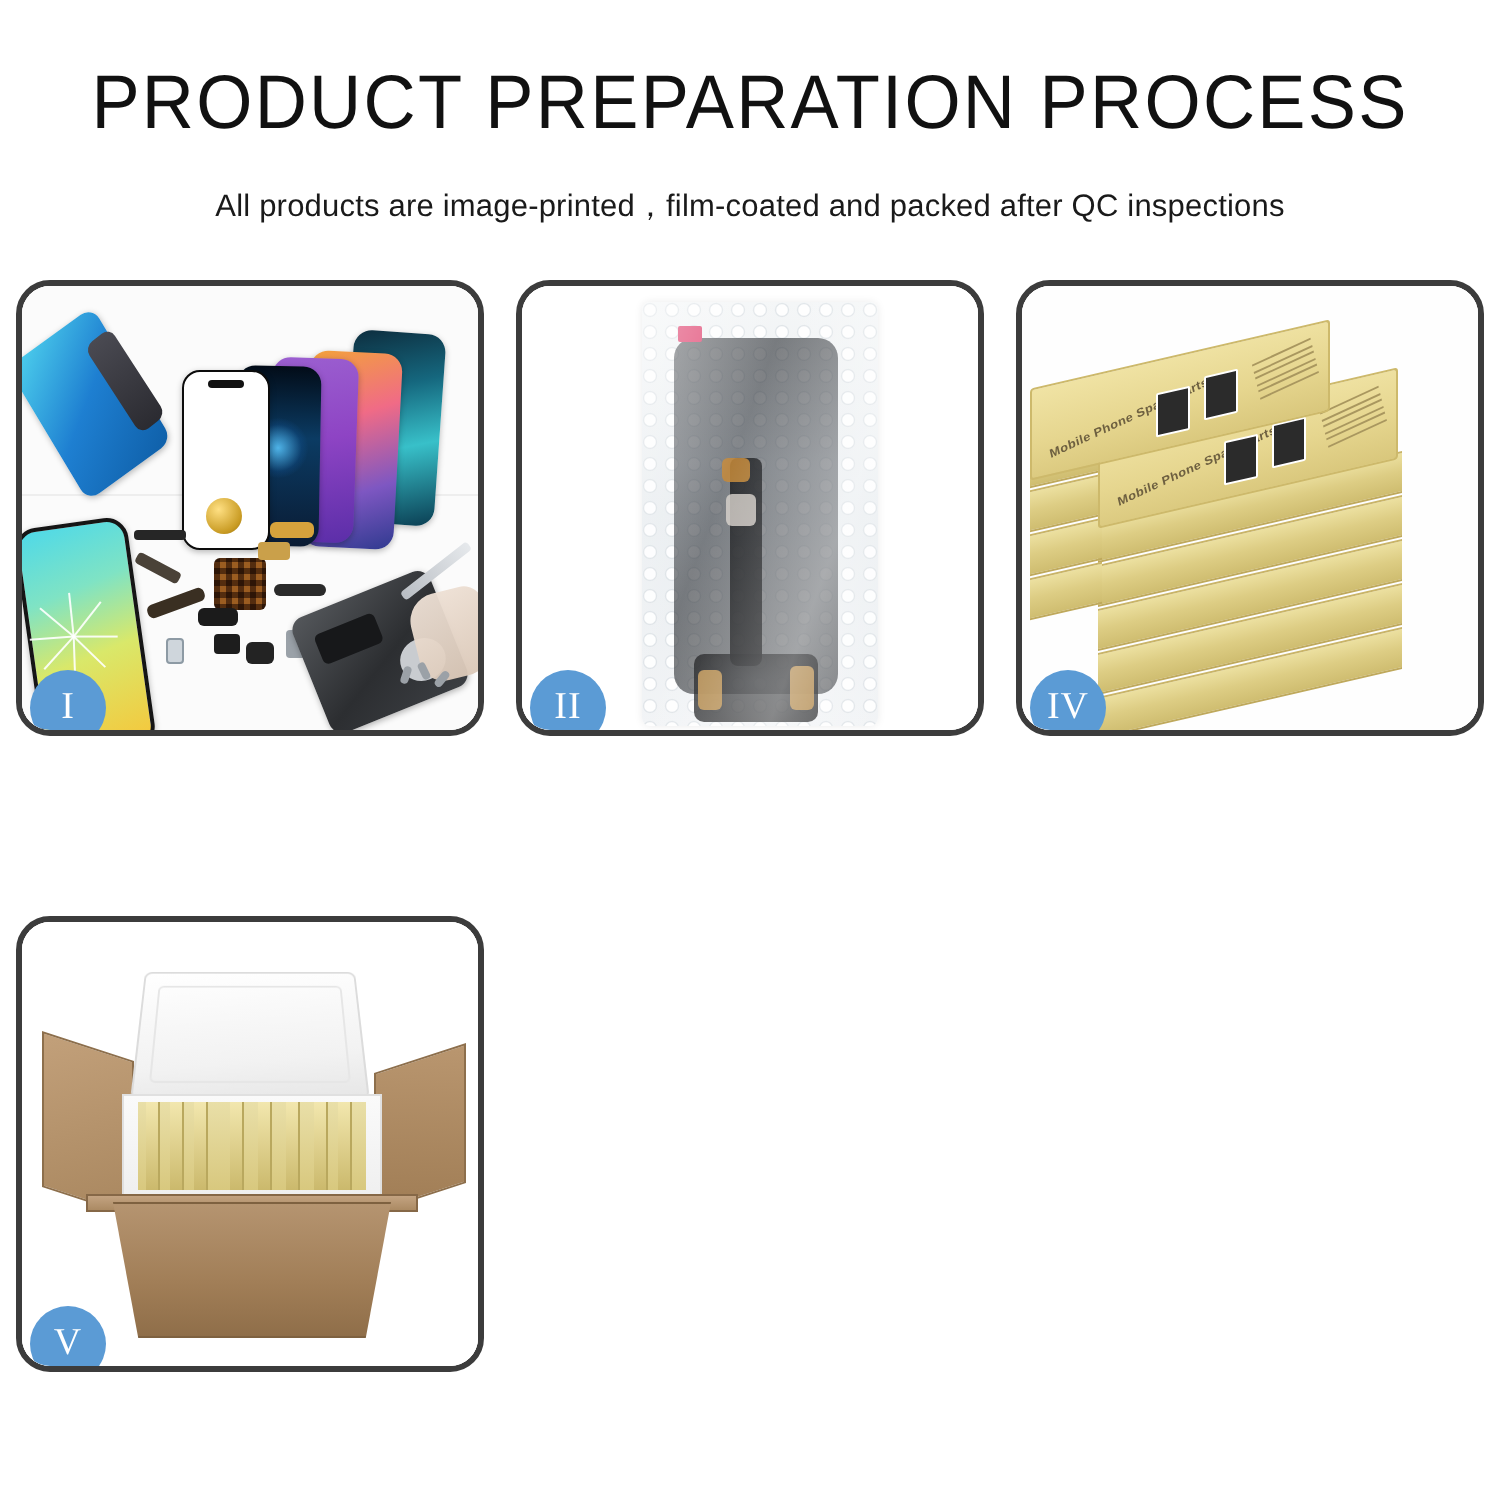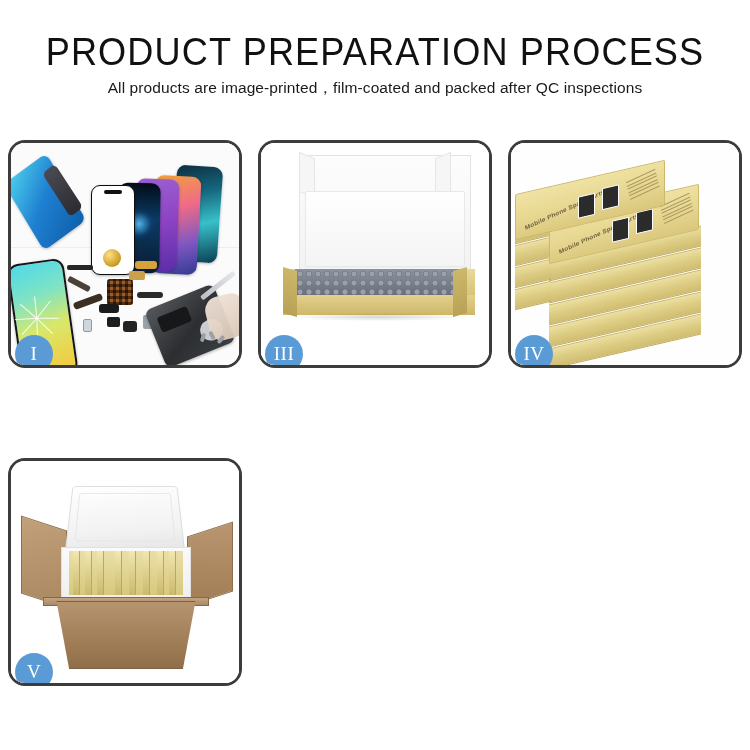--- a/index.html
+++ b/index.html
@@ -32,21 +32,21 @@
     font-size: 38px;
     line-height: 44px;
     font-weight: 500;
     letter-spacing: 1.2px;
     color: #111111;
     transform: scaleX(0.95);
     white-space: nowrap;
   }
 
   .page-subtitle {
-    margin-top: 4px;
+    margin-top: 20px;
     font-size: 15.5px;
     line-height: 20px;
     font-weight: 400;
     color: #1a1a1a;
     letter-spacing: 0.1px;
     white-space: nowrap;
   }
 
   
   .grid {
@@ -482,40 +482,40 @@
               <i></i>
               <i></i>
             </div>
         </div>
       </div>
       <div class="panel-clip">
         <div class="badge-clone">I</div>
       </div>
     </div>
 
-
     <div class="panel">
       <div class="panel-inner">
-        <div class="scene-box3">
-          <div class="b3-lid"></div>
-          <div class="b3-lid-flapL"></div>
-          <div class="b3-lid-flapR"></div>
-          <div class="b3-foam"></div>
-          <div class="b3-tray"></div>
-          <div class="b3-tray-inner"></div>
-          <div class="b3-tray-front"></div>
-          <div class="b3-tray-l"></div>
-          <div class="b3-tray-r"></div>
-          <div class="b3-shadow"></div>
+        <div class="scene-bubble">
+          <div class="bubble-bag">
+            <div class="bag-screen"></div>
+            <div class="bag-flex"></div>
+            <div class="bag-conn1"></div>
+            <div class="bag-conn2"></div>
+            <div class="bag-bot"></div>
+            <div class="bag-gold1"></div>
+            <div class="bag-gold2"></div>
+            <div class="bag-label"></div>
+          </div>
         </div>
       </div>
       <div class="panel-clip">
-        <div class="badge-clone">III</div>
+        <div class="badge-clone">II</div>
       </div>
     </div>
+
 
     <div class="panel">
       <div class="panel-inner">
         <div class="scene-stack">
           <div class="layer lay-i"></div>
           <div class="layer lay-h"></div>
           <div class="layer lay-g"></div>
           <div class="layer lay-f"></div>
           <div class="layer lay-e"></div>
           <div class="layer lay-d"></div>

